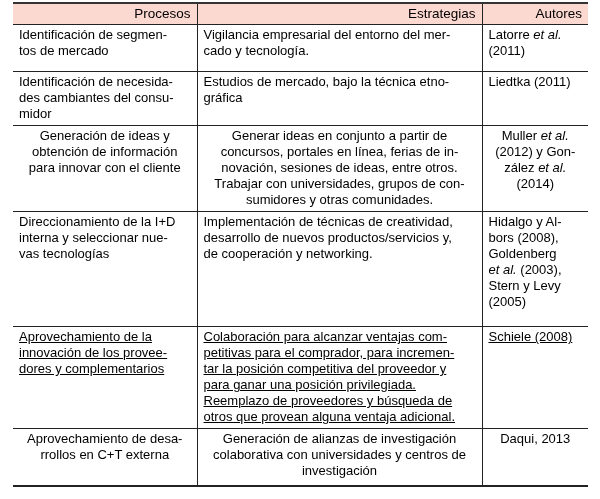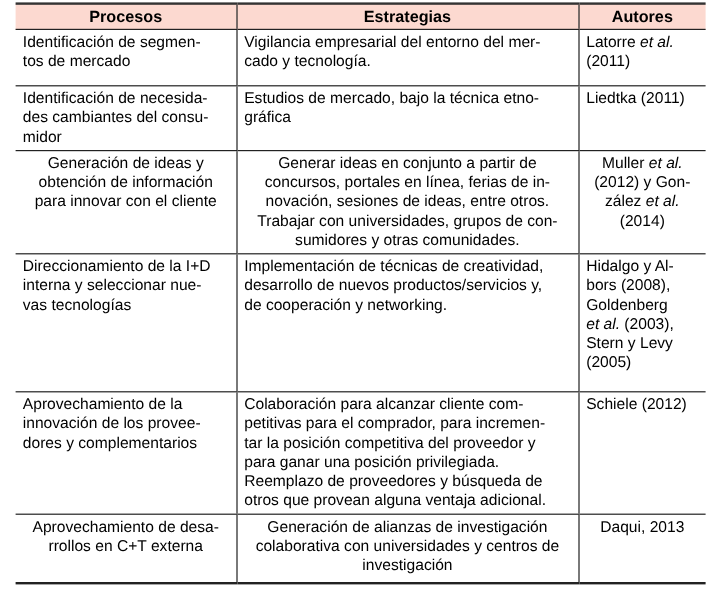--- a/index.html
+++ b/index.html
@@ -3,21 +3,21 @@
 <meta charset="utf-8">
 <style>
   html, body { margin: 0; padding: 0; background: #ffffff; }
   body { width: 600px; height: 499px; position: relative; overflow: hidden;
          font-family: "Liberation Sans", sans-serif; color: #000; }
   table { position: absolute; left: 13px; top: 2px; width: 575px;
           border-collapse: collapse; table-layout: fixed; font-size: 13px; line-height: 16px; }
   col.c1 { width: 184px; }
   col.c2 { width: 285px; }
   col.c3 { width: 106px; }
-  th { background: #fcd9d0; text-align: center; font-weight: bold; font-size: 13.5px;
+  th { background: #fcd9d0; text-align: right; font-weight: normal; font-size: 13.5px;
        padding: 2px 6px 2px 6px; height: 16px; border-top: 2px solid #333;
        border-bottom: 1.5px solid #222; }
   td { vertical-align: top; padding: 2px 6px 3px 6px; border-bottom: 1.5px solid #222; }
   th + th, td + td { border-left: 1.5px solid #222; }
   tr.last td { border-bottom: 2px solid #222; text-align: center; }
   td .line { display: block; white-space: nowrap; }
   em { }
 </style>
 </head>
 <body>
@@ -97,36 +97,36 @@
         </td>
         <td>
           <span class="line"><span>Hidalgo y Al-</span><em></em><span></span></span>
           <span class="line"><span>bors (2008),</span><em></em><span></span></span>
           <span class="line"><span>Goldenberg</span><em></em><span></span></span>
           <span class="line"><span></span><em>et al.</em><span> (2003),</span></span>
           <span class="line"><span>Stern y Levy</span><em></em><span></span></span>
           <span class="line"><span>(2005)</span><em></em><span></span></span>
         </td>
       </tr>
-      <tr style="height: 84px;">
+      <tr style="height: 84px; text-decoration: underline;">
         <td>
           <span class="line">Aprovechamiento de la</span>
           <span class="line">innovación de los provee-</span>
           <span class="line">dores y complementarios</span>
         </td>
         <td>
-          <span class="line">Colaboración para alcanzar cliente com-</span>
+          <span class="line">Colaboración para alcanzar ventajas com-</span>
           <span class="line">petitivas para el comprador, para incremen-</span>
           <span class="line">tar la posición competitiva del proveedor y</span>
           <span class="line">para ganar una posición privilegiada.</span>
           <span class="line">Reemplazo de proveedores y búsqueda de</span>
           <span class="line">otros que provean alguna ventaja adicional.</span>
         </td>
         <td>
-          <span class="line"><span>Schiele (2012)</span><em></em><span></span></span>
+          <span class="line"><span>Schiele (2008)</span><em></em><span></span></span>
         </td>
       </tr>
       <tr class="last" style="height: 57px;">
         <td>
           <span class="line">Aprovechamiento de desa-</span>
           <span class="line">rrollos en C+T externa</span>
         </td>
         <td>
           <span class="line">Generación de alianzas de investigación</span>
           <span class="line">colaborativa con universidades y centros de</span>

